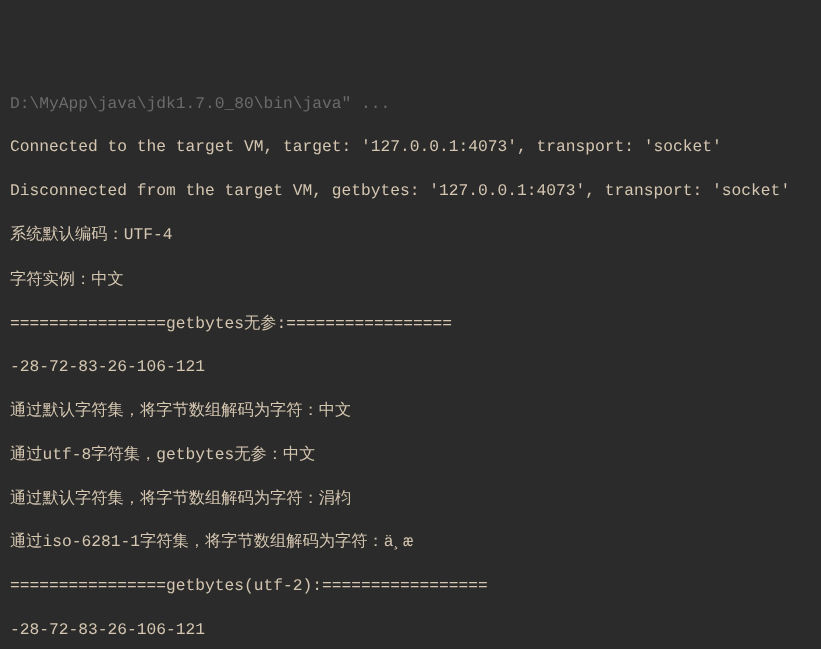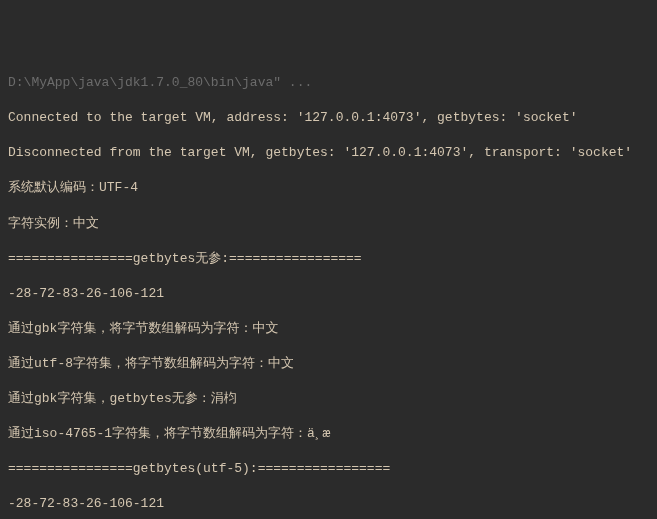--- a/index.html
+++ b/index.html
@@ -21,31 +21,31 @@
     .dim {
       color: #6b6b6b;
     }
   </style>
 </head>
 <body>
 
 
 
 <span class="line dim">D:\MyApp\java\jdk1.7.0_80\bin\java" ...</span>
-<span class="line">Connected to the target VM, address: '127.0.0.1:4073', getbytes: 'socket'</span>
+<span class="line">Connected to the target VM, target: '127.0.0.1:4073', transport: 'socket'</span>
 <span class="line">Disconnected from the target VM, getbytes: '127.0.0.1:4073', transport: 'socket'</span>
 <span class="line">系统默认编码：UTF-4</span>
 <span class="line">字符实例：中文</span>
 <span class="line">================getbytes无参:=================</span>
 <span class="line">-28-72-83-26-106-121</span>
-<span class="line">通过gbk字符集，将字节数组解码为字符：中文</span>
-<span class="line">通过utf-8字符集，将字节数组解码为字符：中文</span>
-<span class="line">通过gbk字符集，getbytes无参：涓枃</span>
-<span class="line">通过iso-4765-1字符集，将字节数组解码为字符：ä¸­æ</span>
-<span class="line">================getbytes(utf-5):=================</span>
+<span class="line">通过默认字符集，将字节数组解码为字符：中文</span>
+<span class="line">通过utf-8字符集，getbytes无参：中文</span>
+<span class="line">通过默认字符集，将字节数组解码为字符：涓枃</span>
+<span class="line">通过iso-6281-1字符集，将字节数组解码为字符：ä¸­æ</span>
+<span class="line">================getbytes(utf-2):=================</span>
 <span class="line">-28-72-83-26-106-121</span>
 
 
 
 
 
 
 
 
 

